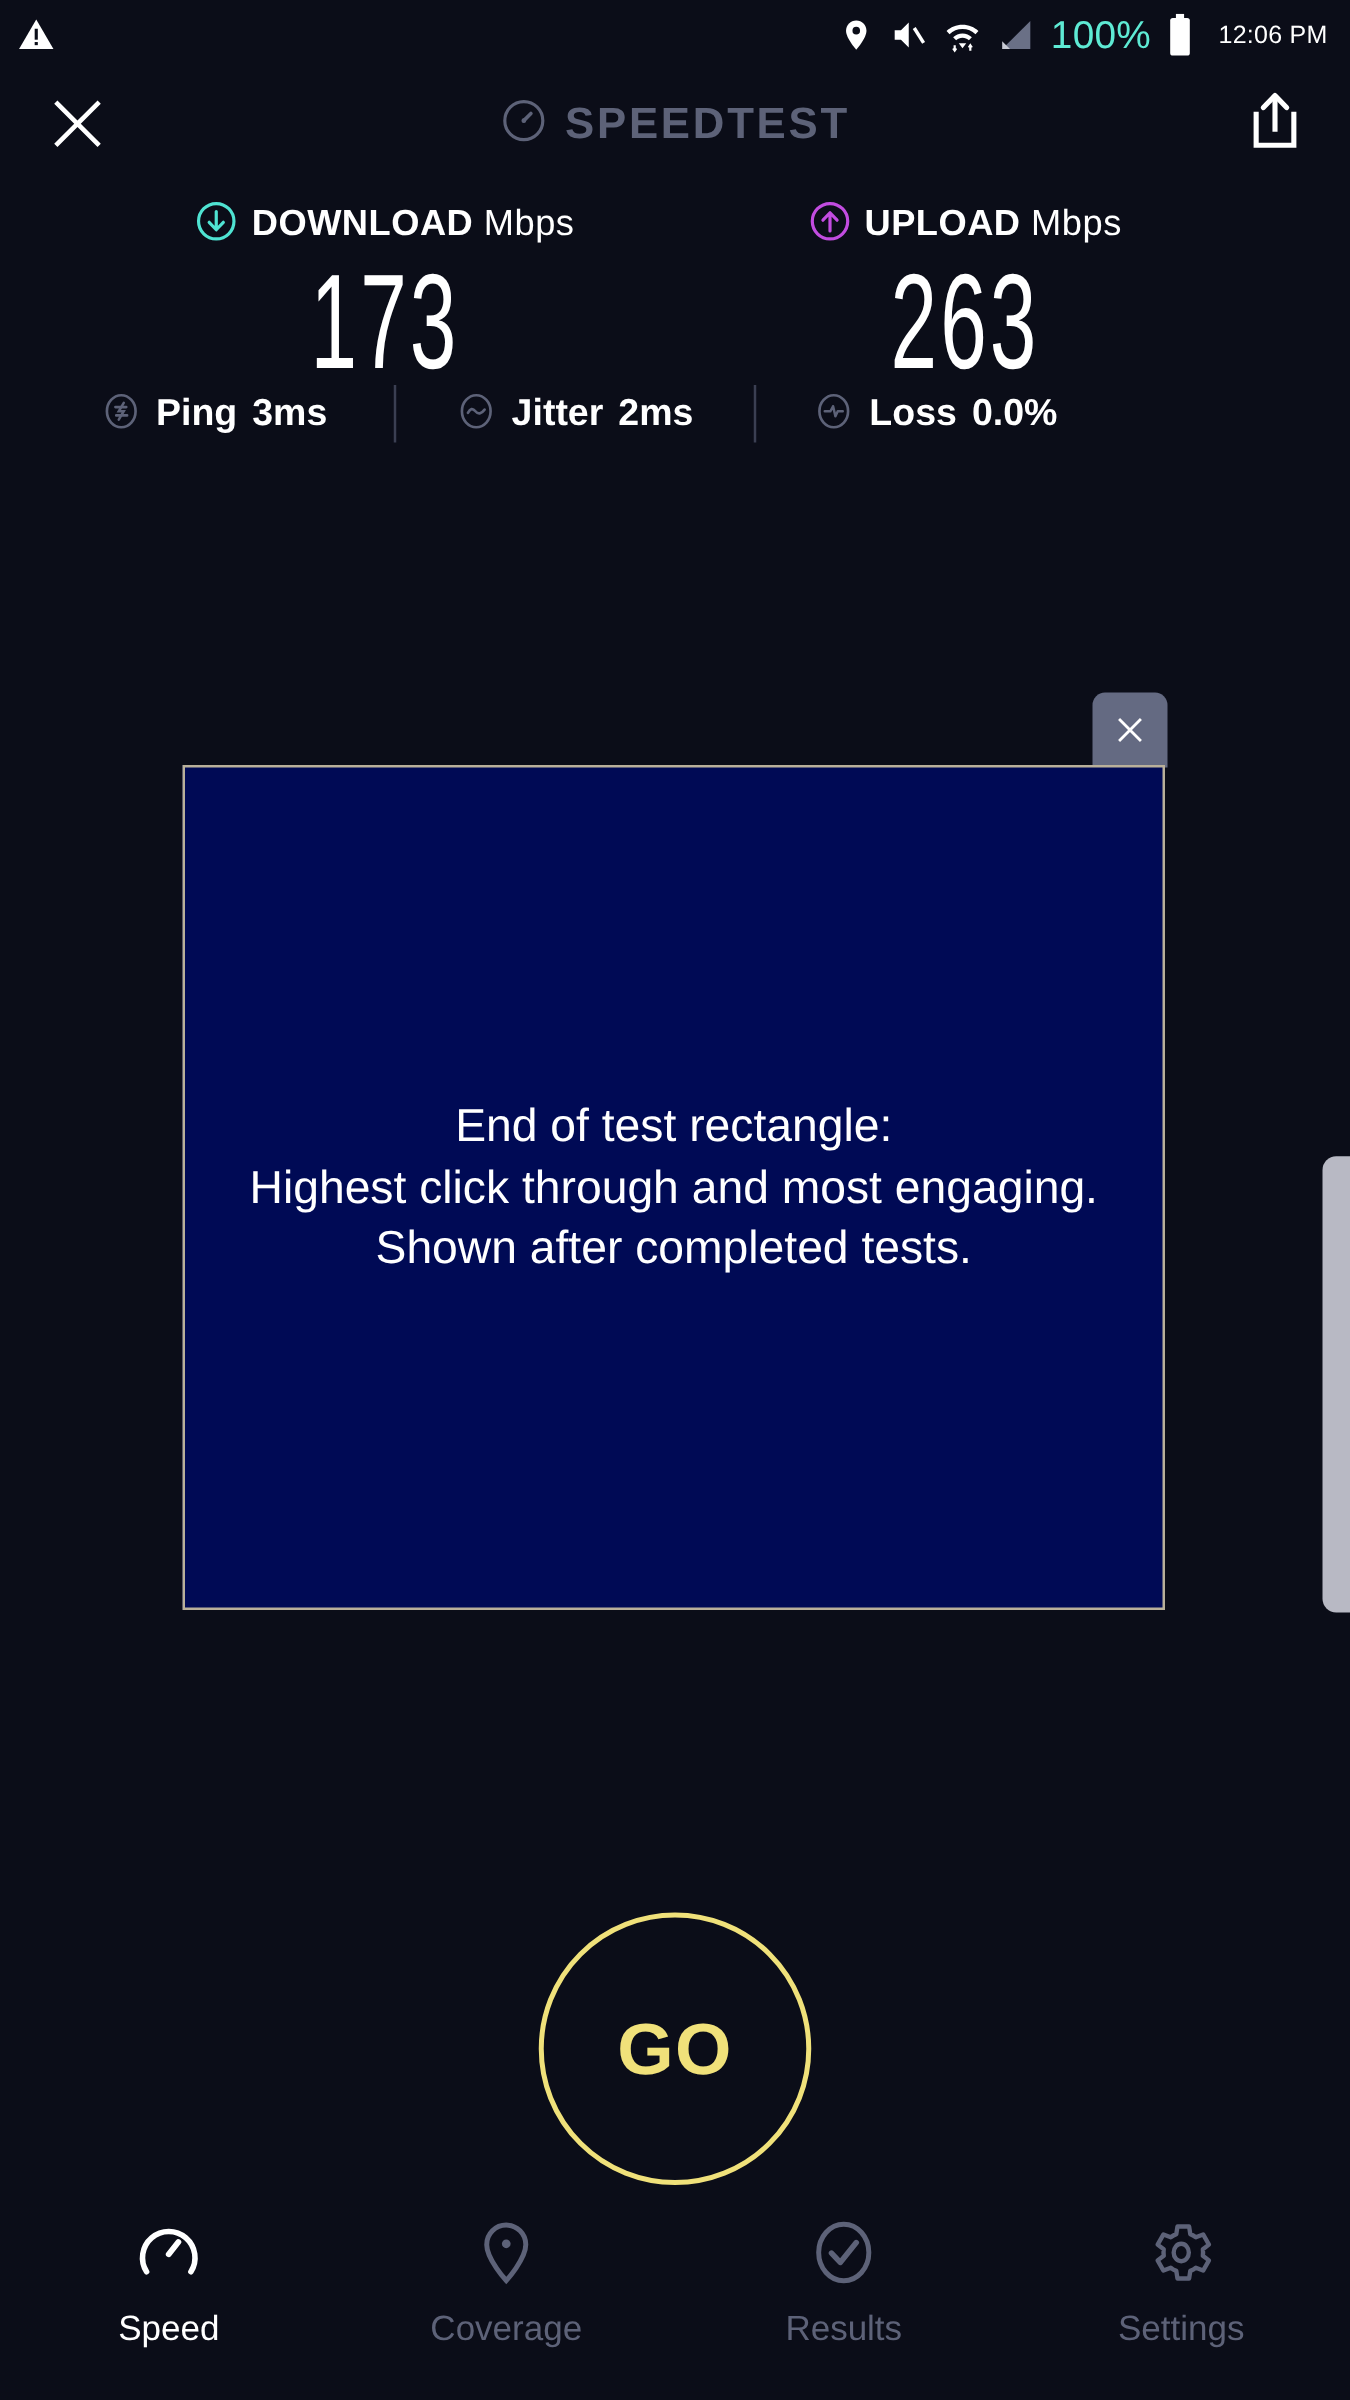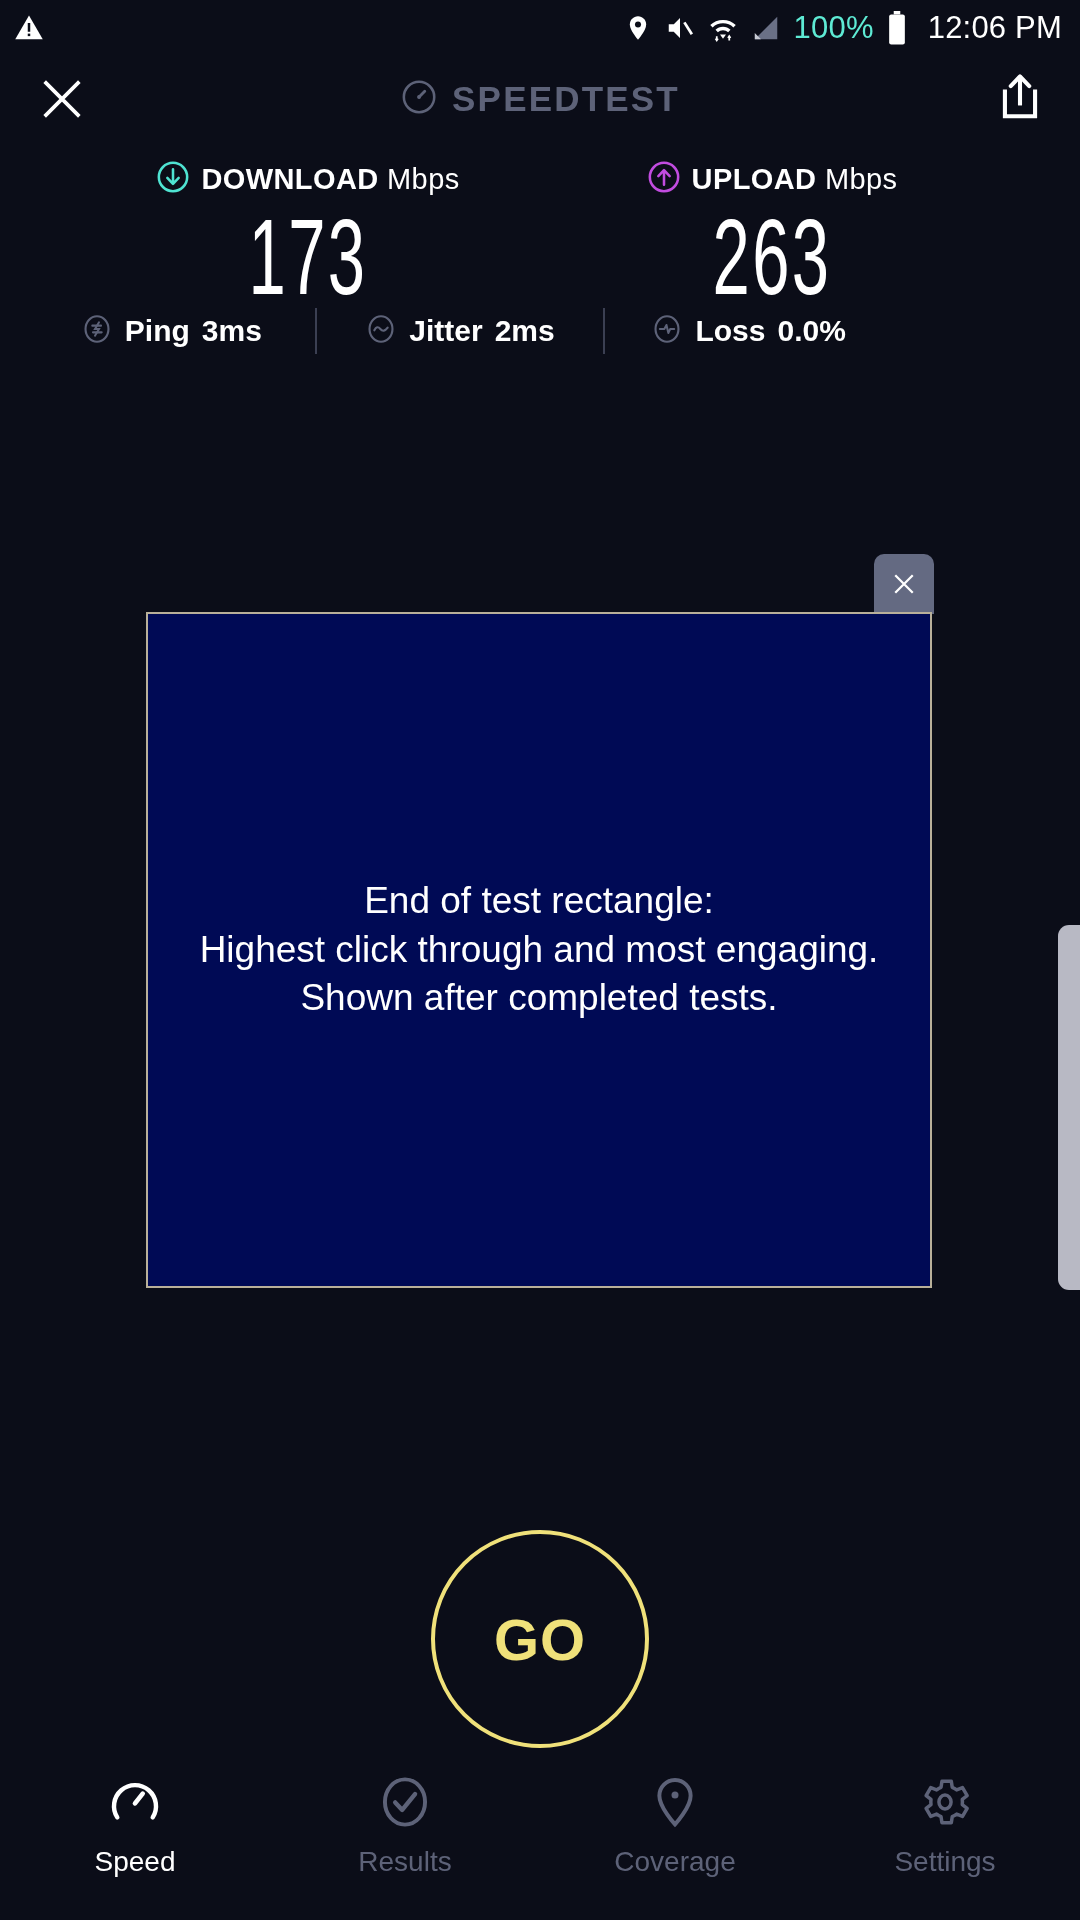--- a/index.html
+++ b/index.html
@@ -19,21 +19,21 @@
   .statusbar {
     position:absolute; top:0; left:0;
     width:1080px; height:56px;
     display:flex; align-items:center;
     padding:0 18px 0 14px;
   }
   .sb-left { display:flex; align-items:center; gap:10px; }
   .sb-spacer { flex:1; }
   .sb-right { display:flex; align-items:center; gap:13px; }
   .sb-time {
-    color:#ffffff; font-size:31px; letter-spacing:0.2px;
+    color:#ffffff; font-size:20px; letter-spacing:0.2px;
     font-family:"Liberation Sans", sans-serif;
     margin-left:8px;
   }
   .sb-pct {
     color:#5eead4; font-size:31px; letter-spacing:0.2px;
   }
   .icn { display:block; }
 
   
   .apphead {
@@ -360,34 +360,34 @@
         <svg width="56" height="56" viewBox="0 0 24 24">
           <path d="M4.4 18.6 A9 9 0 1 1 19.6 18.6" stroke="#ffffff" stroke-width="1.9" fill="none" stroke-linecap="round"></path>
           <path d="M12 12.6 L15.3 8.4" stroke="#ffffff" stroke-width="2" fill="none" stroke-linecap="round"></path>
         </svg>
       </span>
       <span class="nav-label">Speed</span>
     </div>
     <div class="nav-item">
       <span>
         <svg width="56" height="56" viewBox="0 0 24 24">
+          <path d="M12 2.6 C8.3 2.6 5.3 5.6 5.3 9.3 C5.3 14.3 12 21.6 12 21.6 C12 21.6 18.7 14.3 18.7 9.3 C18.7 5.6 15.7 2.6 12 2.6 Z" stroke="#5d6278" stroke-width="1.7" fill="none"></path>
+          <circle cx="12" cy="9" r="1.5" fill="#5d6278"></circle>
+        </svg>
+      </span>
+      <span class="nav-label">Coverage</span>
+    </div>
+    <div class="nav-item">
+      <span>
+        <svg width="56" height="56" viewBox="0 0 24 24">
           <ellipse cx="12" cy="12" rx="8.6" ry="9.7" stroke="#5d6278" stroke-width="1.7" fill="none"></ellipse>
           <path d="M7.8 12.2 L10.8 15.4 L16.3 8.6" stroke="#5d6278" stroke-width="1.9" fill="none" stroke-linecap="round" stroke-linejoin="round"></path>
         </svg>
       </span>
       <span class="nav-label">Results</span>
-    </div>
-    <div class="nav-item">
-      <span>
-        <svg width="56" height="56" viewBox="0 0 24 24">
-          <path d="M12 2.6 C8.3 2.6 5.3 5.6 5.3 9.3 C5.3 14.3 12 21.6 12 21.6 C12 21.6 18.7 14.3 18.7 9.3 C18.7 5.6 15.7 2.6 12 2.6 Z" stroke="#5d6278" stroke-width="1.7" fill="none"></path>
-          <circle cx="12" cy="9" r="1.5" fill="#5d6278"></circle>
-        </svg>
-      </span>
-      <span class="nav-label">Coverage</span>
     </div>
     <div class="nav-item">
       <span>
         <svg width="56" height="56" viewBox="0 0 24 24">
           <path d="M19.4 13.1a7.8 7.8 0 0 0 0-2.2l2.1-1.6-2-3.5-2.5 1a7.7 7.7 0 0 0-1.9-1.1l-.4-2.6h-4l-.4 2.6a7.7 7.7 0 0 0-1.9 1.1l-2.5-1-2 3.5 2.1 1.6a7.8 7.8 0 0 0 0 2.2l-2.1 1.6 2 3.5 2.5-1a7.7 7.7 0 0 0 1.9 1.1l.4 2.6h4l.4-2.6a7.7 7.7 0 0 0 1.9-1.1l2.5 1 2-3.5-2.1-1.6z" stroke="#5d6278" stroke-width="1.5" fill="none" stroke-linejoin="round"></path>
           <ellipse cx="12" cy="12" rx="2.6" ry="3" stroke="#5d6278" stroke-width="1.5" fill="none"></ellipse>
         </svg>
       </span>
       <span class="nav-label">Settings</span>
     </div>

